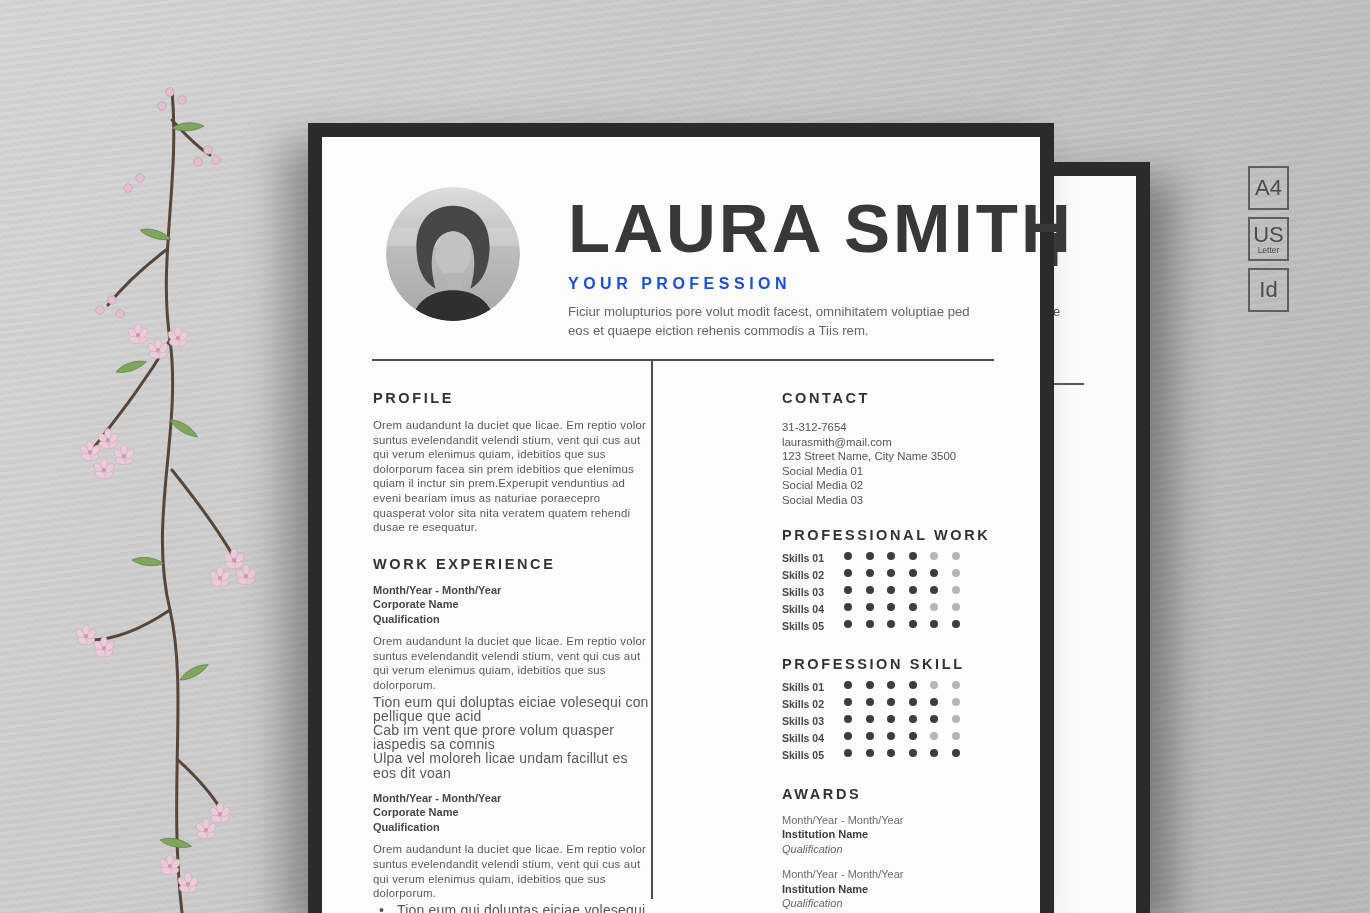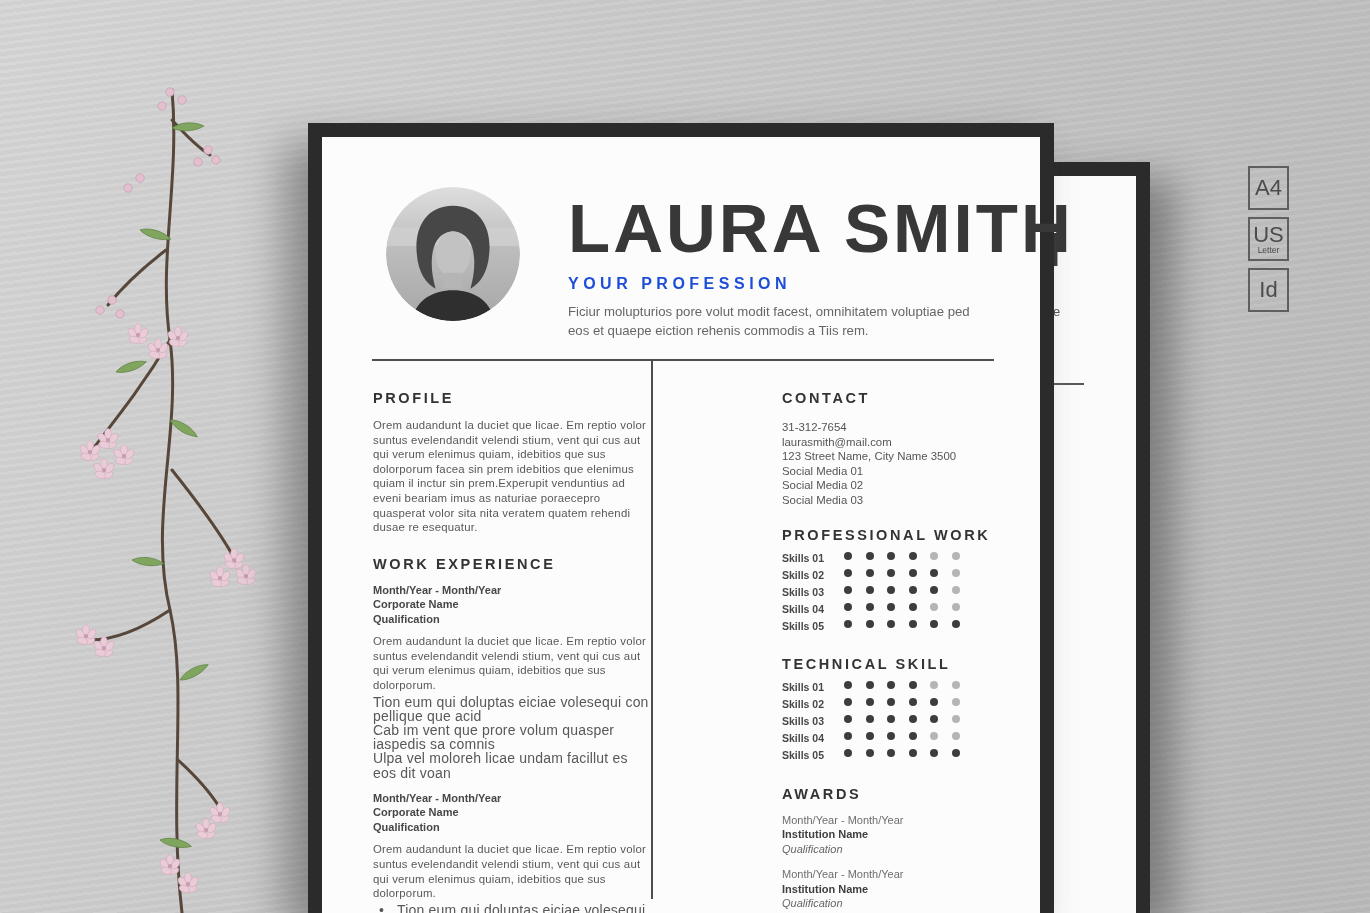--- a/index.html
+++ b/index.html
@@ -284,21 +284,21 @@
                   <span class="dot filled"></span>
                   <span class="dot filled"></span>
                   <span class="dot filled"></span>
                   <span class="dot filled"></span>
                 </span>
             </div>
           </div>
         </div>
 
         <div class="skill-sec">
-          <div class="sec-h">TECHNICAL SKILL</div>
+          <div class="sec-h">PROFESSION SKILL</div>
           <div class="skill-rows">
             <div class="skill-row">
               <span class="skill-label">Skills 01</span>
               <span class="dots">
                   <span class="dot filled"></span>
                   <span class="dot filled"></span>
                   <span class="dot filled"></span>
                   <span class="dot filled"></span>
                   <span class="dot"></span>
                   <span class="dot"></span>

